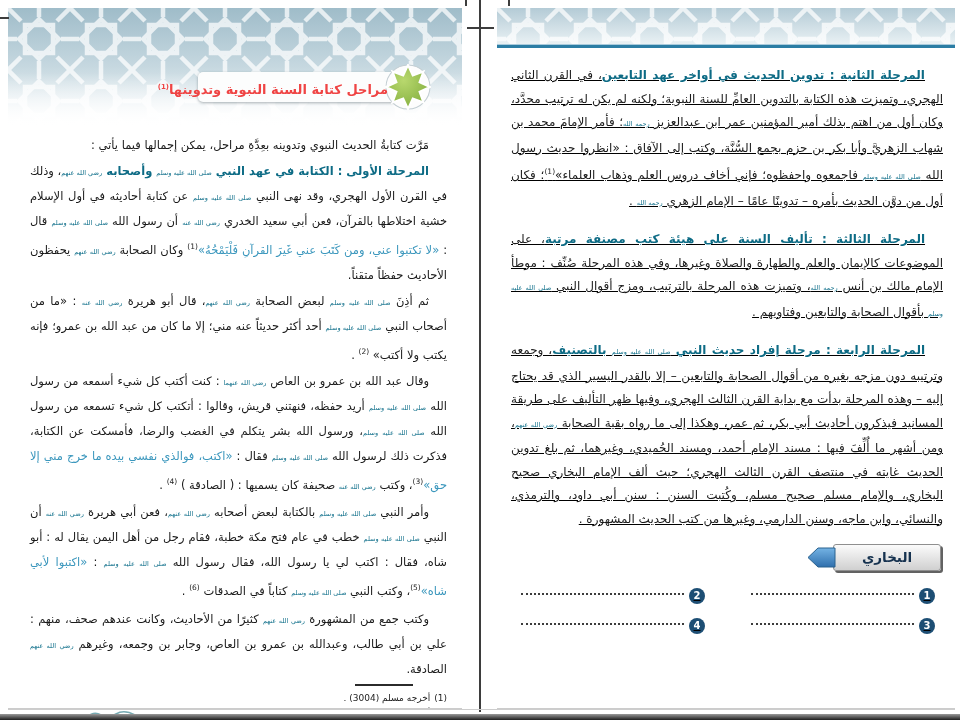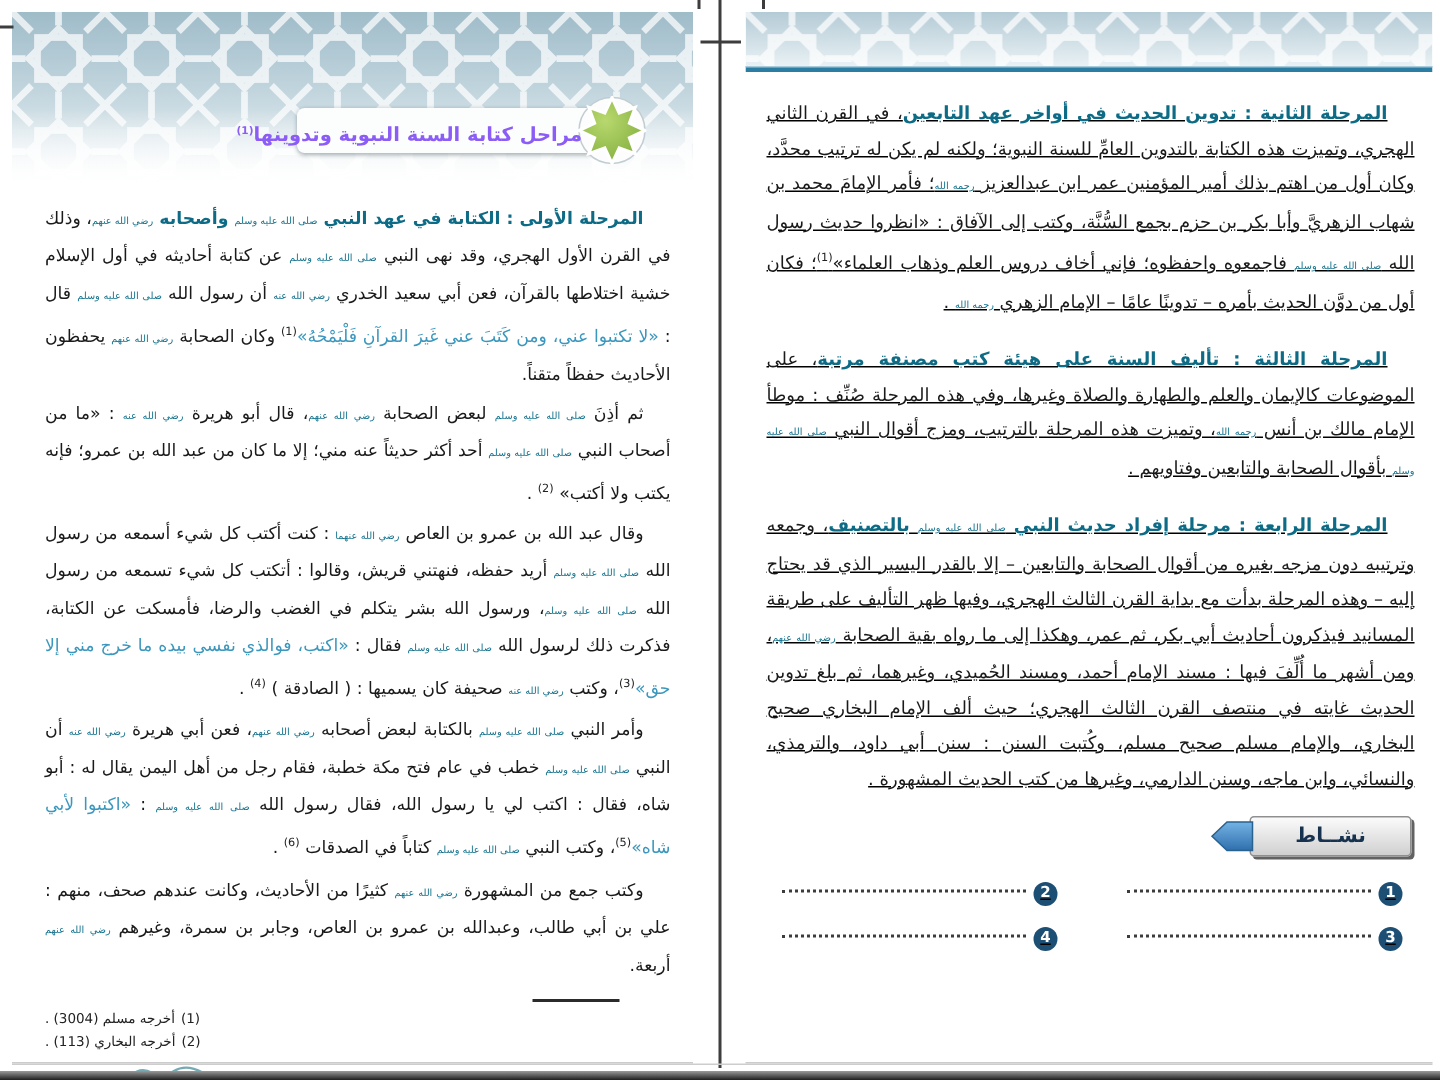--- a/index.html
+++ b/index.html
@@ -20,21 +20,21 @@
   .bottom-hairline{position:absolute;left:8px;top:709px;width:947px;height:1px;background:#cdcdcd;}
   .bottom-bar{position:absolute;left:0;bottom:0;width:960px;height:6px;background:linear-gradient(#9a9a9a,#1e1e1e);}
   .flourish{position:absolute;left:86px;top:710px;width:50px;height:8px;opacity:.65;}
 
   
   .lp-header{position:relative;height:118px;flex:none;}
   .hdr-svg{position:absolute;inset:0;width:100%;height:100%;}
   .title-box{position:absolute;top:64px;right:52px;width:212px;height:30px;background:#fcfdfd;border-radius:5px;
     box-shadow:0 1px 3px rgba(40,60,70,.4);}
   .title-text{position:absolute;inset:0;line-height:30px;text-align:center;direction:rtl;
-    font-weight:bold;font-size:13px;color:#8b5cf6;padding:0 22px 0 8px;white-space:nowrap;margin-left:20px;}
+    font-weight:bold;font-size:13px;color:#ef4444;padding:0 22px 0 8px;white-space:nowrap;margin-left:20px;}
   .title-sup{font-size:7px;vertical-align:super;}
   .title-star{position:absolute;top:-8px;right:-21px;width:46px;height:46px;}
 
   
   .rp-header{position:relative;height:36px;flex:none;}
   .rp-rule{height:3px;background:#2b7da4;border-top:1px solid #a9cbdc;flex:none;}
 
   
   .lp-body{padding:8px 15px 0 22px;direction:rtl;}
   .rp-body{padding:16px 12px 0 14px;direction:rtl;text-decoration:underline;}
@@ -42,21 +42,21 @@
   .rp-body .para{font-size:12px;line-height:23.5px;margin:0 0 13px 0;}
   .seg-n{color:#1a1a1a;}
   .seg-h{font-weight:bold;color:#0d6b85;}
   .seg-q{color:#3b97bd;}
   .seg-sup{font-size:7.5px;vertical-align:super;color:#222;}
   .seg-hon{font-size:6.5px;color:#11708b;}
 
   
   .lp-foot{margin-top:auto;padding:0 15px 6px 22px;direction:rtl;}
   .foot-rule{width:58px;height:2px;background:#2b2b2b;margin:0 34px 5px 0;}
-  .foot-line{font-size:9px;line-height:14.5px;color:#222;text-align:left;direction:rtl;}
+  .foot-line{font-size:9px;line-height:14.5px;color:#222;text-align:right;direction:rtl;}
   .foot-line .fmark{margin-left:4px;}
 
   
   .activity{margin-top:2px;}
   .banner-row{display:flex;direction:rtl;margin:2px 2px 12px 0;}
   .banner{position:relative;width:106px;height:25px;background:linear-gradient(180deg,#fbfbfb,#d0d0d0);
     border:1px solid #8f8f8f;border-radius:3px;box-shadow:2px 2px 0 rgba(70,70,70,.85);}
   .banner-label{position:absolute;inset:0;text-align:center;line-height:24px;font-weight:bold;font-size:13.5px;color:#16324f;}
   .banner-arrow{position:absolute;left:-28px;top:0;width:30px;height:25px;}
   .prompt{font-size:12px;line-height:23.5px;text-align:justify;direction:rtl;color:#1a1a1a;margin:0 2px;}
@@ -106,25 +106,26 @@
             </radialGradient>
           </defs>
           <circle cx="22" cy="22" r="21" fill="#fdfdfd" stroke="#c2cdd2" stroke-width="1"></circle>
           <path d="M43,22 L33.1,26.6 L36.8,36.8 L26.6,33.1 L22,43 L17.4,33.1 L7.2,36.8 L10.9,26.6 L1,22 L10.9,17.4 L7.2,7.2 L17.4,10.9 L22,1 L26.6,10.9 L36.8,7.2 L33.1,17.4 Z" fill="url(#starGreen)" stroke="#ffffff" stroke-width="2"></path>
         </svg>
         <div class="title-text"><span>مراحل كتابة السنة النبوية وتدوينها</span><span class="title-sup">(1)</span></div>
       </div>
     </div>
 
     <div class="lp-body">
+      <p class="para"><span class="seg-n">مَرَّت كتابةُ الحديث النبوي وتدوينه بعِدَّةِ مراحل، يمكن إجمالها فيما يأتي :</span></p>
       <p class="para"><span class="seg-h">المرحلة الأولى : الكتابة في عهد النبي </span><span class="seg-hon">صلى الله عليه وسلم</span><span class="seg-h"> وأصحابه </span><span class="seg-hon">رضي الله عنهم</span><span class="seg-n">، وذلك في القرن الأول الهجري، وقد نهى النبي </span><span class="seg-hon">صلى الله عليه وسلم</span><span class="seg-n"> عن كتابة أحاديثه في أول الإسلام خشية اختلاطها بالقرآن، فعن أبي سعيد الخدري </span><span class="seg-hon">رضي الله عنه</span><span class="seg-n"> أن رسول الله </span><span class="seg-hon">صلى الله عليه وسلم</span><span class="seg-n"> قال : </span><span class="seg-q">«لا تكتبوا عني، ومن كَتَبَ عني غَيرَ القرآنِ فَلْيَمْحُهُ»</span><span class="seg-sup">(1)</span><span class="seg-n"> وكان الصحابة </span><span class="seg-hon">رضي الله عنهم</span><span class="seg-n"> يحفظون الأحاديث حفظاً متقناً.</span></p>
       <p class="para"><span class="seg-n">ثم أذِنَ </span><span class="seg-hon">صلى الله عليه وسلم</span><span class="seg-n"> لبعض الصحابة </span><span class="seg-hon">رضي الله عنهم</span><span class="seg-n">، قال أبو هريرة </span><span class="seg-hon">رضي الله عنه</span><span class="seg-n"> : «ما من أصحاب النبي </span><span class="seg-hon">صلى الله عليه وسلم</span><span class="seg-n"> أحد أكثر حديثاً عنه مني؛ إلا ما كان من عبد الله بن عمرو؛ فإنه يكتب ولا أكتب» </span><span class="seg-sup">(2)</span><span class="seg-n"> .</span></p>
       <p class="para"><span class="seg-n">وقال عبد الله بن عمرو بن العاص </span><span class="seg-hon">رضي الله عنهما</span><span class="seg-n"> : كنت أكتب كل شيء أسمعه من رسول الله </span><span class="seg-hon">صلى الله عليه وسلم</span><span class="seg-n"> أريد حفظه، فنهتني قريش، وقالوا : أتكتب كل شيء تسمعه من رسول الله </span><span class="seg-hon">صلى الله عليه وسلم</span><span class="seg-n">، ورسول الله بشر يتكلم في الغضب والرضا، فأمسكت عن الكتابة، فذكرت ذلك لرسول الله </span><span class="seg-hon">صلى الله عليه وسلم</span><span class="seg-n"> فقال : </span><span class="seg-q">«اكتب، فوالذي نفسي بيده ما خرج مني إلا حق»</span><span class="seg-sup">(3)</span><span class="seg-n">، وكتب </span><span class="seg-hon">رضي الله عنه</span><span class="seg-n"> صحيفة كان يسميها : ( الصادقة ) </span><span class="seg-sup">(4)</span><span class="seg-n"> .</span></p>
       <p class="para"><span class="seg-n">وأمر النبي </span><span class="seg-hon">صلى الله عليه وسلم</span><span class="seg-n"> بالكتابة لبعض أصحابه </span><span class="seg-hon">رضي الله عنهم</span><span class="seg-n">، فعن أبي هريرة </span><span class="seg-hon">رضي الله عنه</span><span class="seg-n"> أن النبي </span><span class="seg-hon">صلى الله عليه وسلم</span><span class="seg-n"> خطب في عام فتح مكة خطبة، فقام رجل من أهل اليمن يقال له : أبو شاه، فقال : اكتب لي يا رسول الله، فقال رسول الله </span><span class="seg-hon">صلى الله عليه وسلم</span><span class="seg-n"> : </span><span class="seg-q">«اكتبوا لأبي شاه»</span><span class="seg-sup">(5)</span><span class="seg-n">، وكتب النبي </span><span class="seg-hon">صلى الله عليه وسلم</span><span class="seg-n"> كتاباً في الصدقات </span><span class="seg-sup">(6)</span><span class="seg-n"> .</span></p>
-      <p class="para"><span class="seg-n">وكتب جمع من المشهورة </span><span class="seg-hon">رضي الله عنهم</span><span class="seg-n"> كثيرًا من الأحاديث، وكانت عندهم صحف، منهم : علي بن أبي طالب، وعبدالله بن عمرو بن العاص، وجابر بن سمرة، وغيرهم </span><span class="seg-hon">رضي الله عنهم</span><span class="seg-n"> أربعة.</span></p>
+      <p class="para"><span class="seg-n">وكتب جمع من المشهورة </span><span class="seg-hon">رضي الله عنهم</span><span class="seg-n"> كثيرًا من الأحاديث، وكانت عندهم صحف، منهم : علي بن أبي طالب، وعبدالله بن عمرو بن العاص، وجابر بن وجمعه، وغيرهم </span><span class="seg-hon">رضي الله عنهم</span><span class="seg-n"> الصادقة.</span></p>
     </div>
 
     <div class="lp-foot">
       <div class="foot-rule"></div>
       <div class="foot-line"><span class="fmark">(1)</span><span>أخرجه مسلم (3004) .</span></div>
       <div class="foot-line"><span class="fmark">(2)</span><span>أخرجه البخاري (113) .</span></div>
 
     </div>
   </div>
 
@@ -161,21 +162,21 @@
           <div class="banner">
             <svg class="banner-arrow" viewBox="0 0 30 25" xmlns="http://www.w3.org/2000/svg">
               <defs>
                 <linearGradient id="bArr" x1="0" y1="0" x2="0" y2="1">
                   <stop offset="0" stop-color="#74b3e4"></stop>
                   <stop offset="1" stop-color="#2f6fad"></stop>
                 </linearGradient>
               </defs>
               <polygon points="29,3 12,3 2,12.5 12,22 29,22" fill="url(#bArr)" stroke="#2a628f" stroke-width="1"></polygon>
             </svg>
-            <div class="banner-label">نشــاط</div>
+            <div class="banner-label">البخاري</div>
           </div>
         </div>
         <div class="blanks">
           <div class="blank">
             <div class="leader"></div>
             <div class="badge">1</div>
           </div>
           <div class="blank">
             <div class="leader"></div>
             <div class="badge">2</div>

